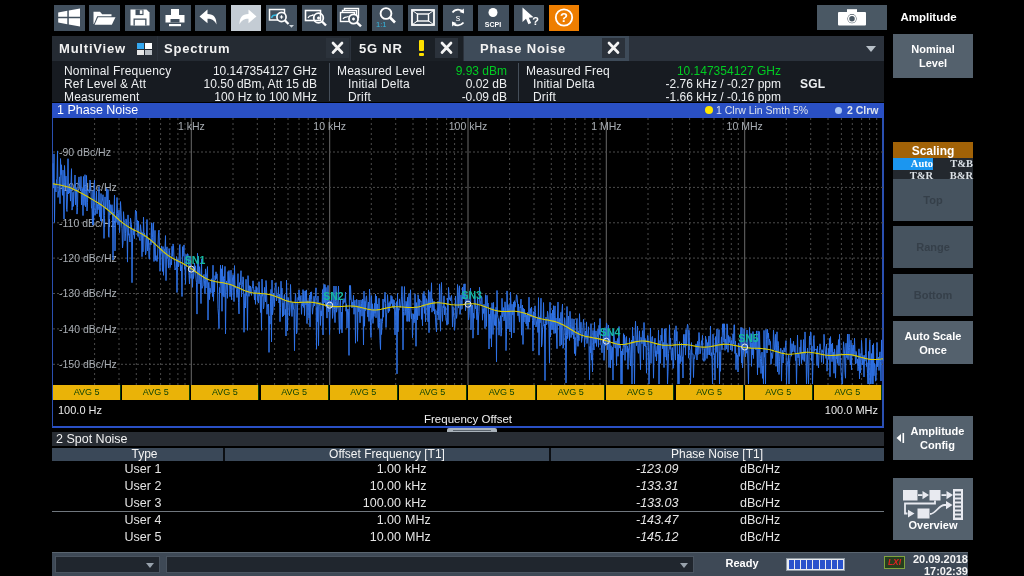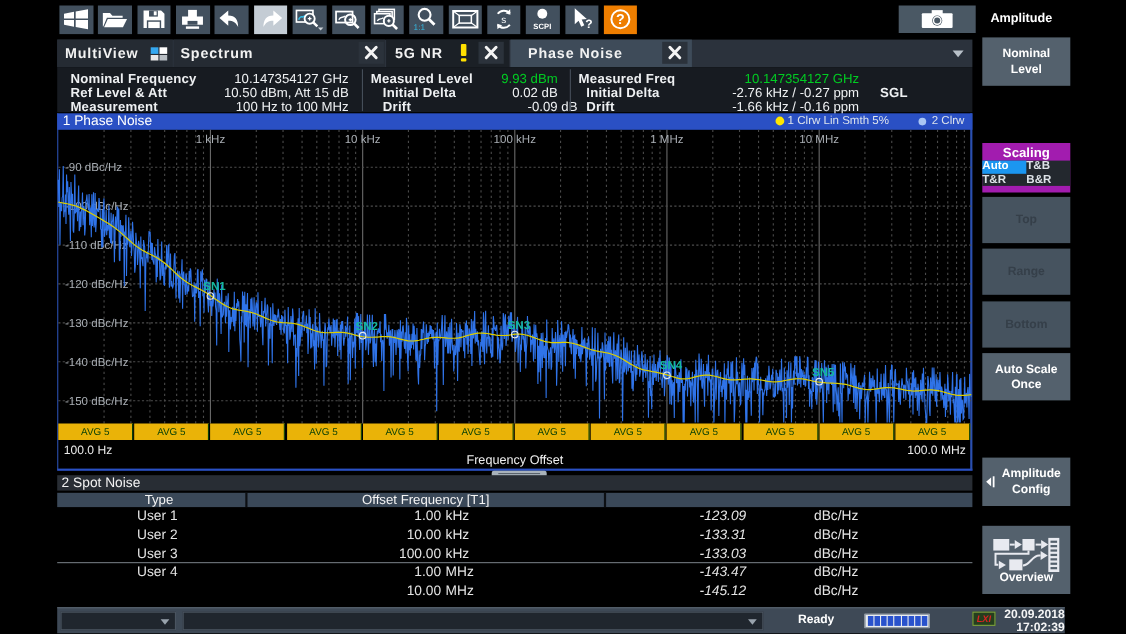--- a/index.html
+++ b/index.html
@@ -11,21 +11,21 @@
 .cam { position:absolute; top:5px; left:817px; width:70px; height:25px; background:#4a5864; }
 
 #tabbar { position:absolute; left:52px; top:36px; width:832px; height:25px; background:#2b323c; }
 .tab { position:absolute; top:0; height:25px; background:#252b33; color:#f2f2f2; font-size:13px; font-weight:bold; letter-spacing:0.8px; line-height:25px; }
 .tab.active { background:#3e4b59; }
 .tabx { position:absolute; top:2px; width:23px; height:19.5px; background:#2b323b; }
 #mvicon { position:absolute; left:85px; top:7px; width:15px; height:12px; }
 #mvicon div { position:absolute; width:7px; height:5.5px; }
 
 #info { position:absolute; left:52px; top:61px; width:832px; height:41px; background:#171b21; font-size:12px; }
-#info .lab { position:absolute; color:#eef0f2; font-weight:bold; letter-spacing:0.2px; }
+#info .lab { position:absolute; color:#eef0f2; font-weight:normal; letter-spacing:0.2px; }
 #info .val { position:absolute; text-align:right; color:#eef0f2; }
 #info .grn { color:#0c2; }
 .vdiv { position:absolute; top:63px; width:1px; height:38px; background:#454e59; }
 
 #w1title { position:absolute; left:52px; top:103px; width:832px; height:15px; background:#2a50c4; font-size:12.5px; line-height:15px; }
 #w1 { position:absolute; left:52px; top:103px; width:832px; height:325px; border-left:1px solid #2a4fb0; border-right:2px solid #2a4fb0; border-bottom:2px solid #2a50c4; }
 .avgseg { position:absolute; top:385px; height:15px; background:#eab308; border-right:1px solid #063f06; color:#063f06; font-size:9px; text-align:center; line-height:15px; }
 .xend { position:absolute; top:404px; font-size:11px; color:#eaeaea; }
 #fof { position:absolute; left:52px; top:413px; width:832px; text-align:center; font-size:11.5px; color:#f0f0f0; }
 
@@ -50,22 +50,22 @@
 .dda { position:absolute; top:6px; right:5px; width:0; height:0; border-left:4px solid transparent; border-right:4px solid transparent; border-top:5px solid #98a2ac; }
 #ready { position:absolute; left:660px; top:4px; width:60px; text-align:center; font-size:11px; font-weight:bold; color:#fff; }
 #pbar { position:absolute; left:734px; top:5px; width:59px; height:13px; background:#e8ebee; border:1px solid #8f99a3; }
 .pseg { position:absolute; top:1px; width:5.2px; height:9px; background:#2952cc; }
 #lxi { position:absolute; left:832px; top:3px; width:21px; height:13px; background:#253e1e; border:1px solid #7fa23e; color:#d22; font-size:8.5px; font-weight:bold; font-style:italic; text-align:center; line-height:11px; }
 #dt { position:absolute; left:790px; top:1px; width:126px; text-align:right; font-size:11px; font-weight:bold; color:#f4f4f4; line-height:11.5px; }
 
 .sbtn { position:absolute; left:893px; width:80px; background:#54616d; color:#fff; font-size:11px; font-weight:bold; text-align:center; }
 .sbtn.dis { background:#46535f; color:#353f49; }
 #amp { position:absolute; left:884px; top:11px; width:89px; text-align:center; font-size:11.5px; font-weight:bold; color:#fff; }
-#scal { position:absolute; left:893px; top:130px; width:80px; height:45px; background:#a21caf; }
-.scell { position:absolute; width:40px; height:11.5px; font-size:10.5px; font-weight:bold; color:#dde2e7; text-align:left; line-height:11.5px; }
+#scal { position:absolute; left:893px; top:142px; width:80px; height:45px; background:#a16207; }
+.scell { position:absolute; width:40px; height:11.5px; font-size:10.5px; font-weight:bold; color:#dde2e7; text-align:right; line-height:11.5px;font-family:Liberation Serif, serif; }
 
 svg text.ax { font-family:"Liberation Sans",sans-serif; }
 </style></head>
 <body>
 <div class="tbx" style="left:54.0px"><svg width="30" height="25" viewBox="0 0 30 25">
       <path d="M4.2 7.4 L13.3 5.7 V11.8 H4.2 Z M14.8 5.4 L26 3.4 V11.8 H14.8 Z M4.2 13.2 H13.3 V19.3 L4.2 17.6 Z M14.8 13.2 H26 V21.6 L14.8 19.6 Z" fill="#fff"></path>
     </svg></div>
 <div class="tbx" style="left:89.3px"><svg width="30" height="25" viewBox="0 0 30 25">
       <path d="M4.5 19 V6.8 H11 L13.2 9.3 H22.5 V11.2 H8.2 L4.9 19 Z" fill="#fff"></path>
       <path d="M9 12.2 H26.5 L22.8 19.8 H5.6 Z" fill="#fff"></path>
@@ -175,38 +175,38 @@
   <div class="lab" style="left:12px;top:16px">Ref Level &amp; Att</div>
   <div class="lab" style="left:12px;top:29px">Measurement</div>
   <div class="val" style="left:115px;top:3px;width:150px">10.147354127 GHz</div>
   <div class="val" style="left:115px;top:16px;width:150px">10.50 dBm, Att 15 dB</div>
   <div class="val" style="left:115px;top:29px;width:150px">100 Hz to 100 MHz</div>
   <div class="lab" style="left:285px;top:3px">Measured Level</div>
   <div class="lab" style="left:296px;top:16px">Initial Delta</div>
   <div class="lab" style="left:296px;top:29px">Drift</div>
   <div class="val grn" style="left:365px;top:3px;width:90px">9.93 dBm</div>
   <div class="val" style="left:365px;top:16px;width:90px">0.02 dB</div>
-  <div class="val" style="left:383px;top:29px;width:90px">-0.09 dB</div>
+  <div class="val" style="left:365px;top:29px;width:90px">-0.09 dB</div>
   <div class="lab" style="left:474px;top:3px">Measured Freq</div>
   <div class="lab" style="left:481px;top:16px">Initial Delta</div>
   <div class="lab" style="left:481px;top:29px">Drift</div>
   <div class="val grn" style="left:579px;top:3px;width:150px">10.147354127 GHz</div>
   <div class="val" style="left:559px;top:16px;width:170px">-2.76 kHz / -0.27 ppm</div>
   <div class="val" style="left:559px;top:29px;width:170px">-1.66 kHz / -0.16 ppm</div>
   <div class="lab" style="left:748px;top:16px;font-weight:bold">SGL</div>
 </div>
 <div class="vdiv" style="left:329px"></div>
 <div class="vdiv" style="left:518px"></div>
 
 <div id="w1"></div>
 <div id="w1title"><span style="padding-left:5px">1 Phase Noise</span>
   <span style="position:absolute;left:653px;top:3px;width:8px;height:8px;border-radius:50%;background:#ffe600"></span>
   <span style="position:absolute;left:664px;font-weight:normal;font-size:10.5px;color:#dde3ec">1 Clrw Lin Smth 5%</span>
   <span style="position:absolute;left:783px;top:4px;width:7px;height:7px;border-radius:50%;background:#a9c6f4"></span>
-  <span style="position:absolute;left:795px;font-weight:normal;font-size:10.5px;color:#dde3ec">2 Clrw</span>
+  <span style="position:absolute;left:795px;font-weight:bold;font-size:10.5px;color:#dde3ec">2 Clrw</span>
 </div>
 
 <svg class="abs" style="left:0;top:0" width="1024" height="576" viewBox="0 0 1024 576">
   <g stroke-dasharray="2,2">
 <line x1="94.6" y1="118" x2="94.6" y2="385" stroke="#4a4a4a" stroke-width="1" stroke-dasharray="2,3"></line>
 <line x1="119.0" y1="118" x2="119.0" y2="385" stroke="#4a4a4a" stroke-width="1" stroke-dasharray="2,3"></line>
 <line x1="136.3" y1="118" x2="136.3" y2="385" stroke="#4a4a4a" stroke-width="1" stroke-dasharray="2,3"></line>
 <line x1="149.7" y1="118" x2="149.7" y2="385" stroke="#4a4a4a" stroke-width="1" stroke-dasharray="2,3"></line>
 <line x1="160.6" y1="118" x2="160.6" y2="385" stroke="#4a4a4a" stroke-width="1" stroke-dasharray="2,3"></line>
 <line x1="169.9" y1="118" x2="169.9" y2="385" stroke="#4a4a4a" stroke-width="1" stroke-dasharray="2,3"></line>
@@ -314,20 +314,21 @@
 <div id="fof">Frequency Offset</div>
 <div id="grip">
     <div style="top:2px"></div>
     <div style="top:5px"></div>
   </div>
 
 <div id="w2title"><span style="padding-left:4px">2 Spot Noise</span></div>
 <div id="thead">
   <span style="left:0;width:185px;text-align:center">Type</span>
   <span style="left:172px;width:326px;text-align:center">Offset Frequency [T1]</span>
+  <span style="left:498px;width:334px;text-align:center">Phase Noise [T1]</span>
 </div>
 <div class="hdiv" style="left:223px"></div>
 <div class="hdiv" style="left:549px"></div>
 <div class="trow" style="top:461px">
     <span class="c1">User 1</span>
     <span class="c2n">1.00</span>
     <span class="c2u">kHz</span>
     <span class="c3n">-123.09</span>
     <span class="c3u">dBc/Hz</span>
   </div>
@@ -346,20 +347,21 @@
     <span class="c3u">dBc/Hz</span>
   </div>
 <div class="trow" style="top:512px">
     <span class="c1">User 4</span>
     <span class="c2n">1.00</span>
     <span class="c2u">MHz</span>
     <span class="c3n">-143.47</span>
     <span class="c3u">dBc/Hz</span>
   </div>
 <div class="trow" style="top:529px">
+    <span class="c1">User 5</span>
     <span class="c2n">10.00</span>
     <span class="c2u">MHz</span>
     <span class="c3n">-145.12</span>
     <span class="c3u">dBc/Hz</span>
   </div>
 <div id="rowsep"></div>
 
 <div id="status">
   <div class="dd" style="left:3px;width:105px">
       <div class="dda"></div>

